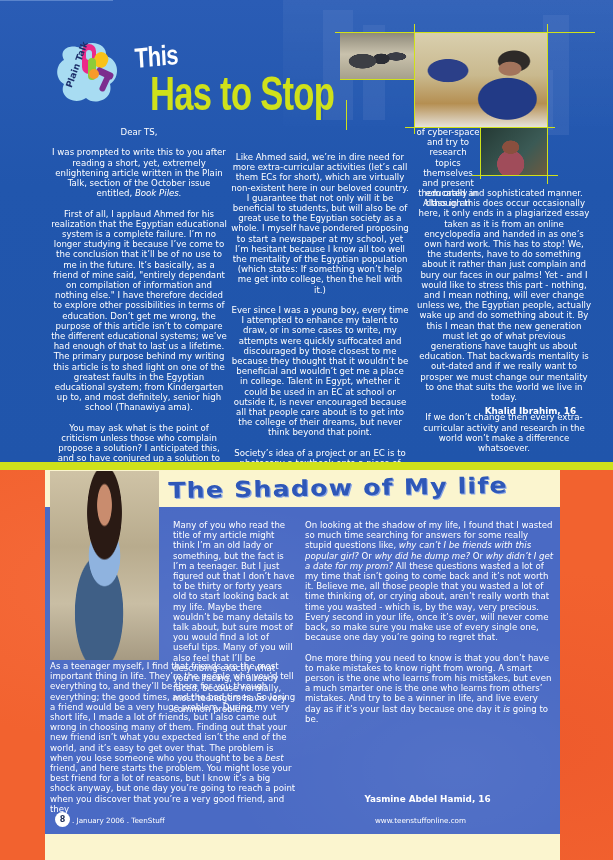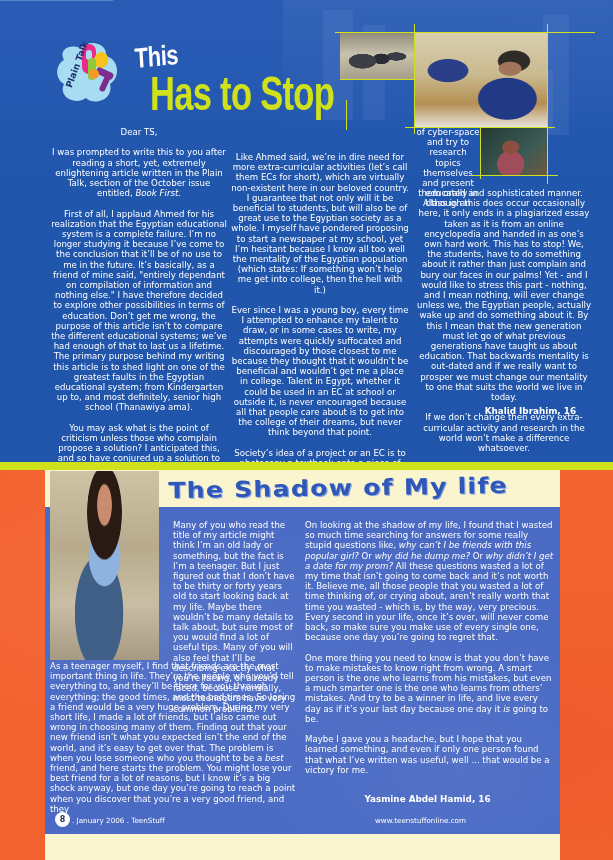--- a/index.html
+++ b/index.html
@@ -210,21 +210,21 @@
   <div class="yline" style="left:340px;top:79px;width:75px;height:1px;"></div>
   <div class="yline" style="left:414px;top:24px;width:1px;height:110px;"></div>
   <div class="yline" style="left:547px;top:24px;width:1px;height:160px;"></div>
   <div class="yline" style="left:405px;top:127px;width:150px;height:1px;"></div>
   <div class="yline" style="left:480px;top:127px;width:1px;height:52px;"></div>
   <div class="yline" style="left:472px;top:175px;width:86px;height:1px;"></div>
   <div class="yline" style="left:346px;top:100px;width:1px;height:30px;"></div>
 
   <div class="col col1">
     <p>Dear TS,</p>
-    <p><span>I was prompted to write this to you after reading a short, yet, extremely enlightening article written in the Plain Talk, section of the October issue entitled, </span><em>Book First.</em></p>
+    <p><span>I was prompted to write this to you after reading a short, yet, extremely enlightening article written in the Plain Talk, section of the October issue entitled, </span><em>Book Piles.</em></p>
     <p>First of all, I applaud Ahmed for his realization that the Egyptian educational system is a complete failure. I’m no longer studying it because I’ve come to the conclusion that it’ll be of no use to me in the future. It’s basically, as a friend of mine said, "entirely dependant on compilation of information and nothing else." I have therefore decided to explore other possibilities in terms of education. Don’t get me wrong, the purpose of this article isn’t to compare the different educational systems; we’ve had enough of that to last us a lifetime. The primary purpose behind my writing this article is to shed light on one of the greatest faults in the Egyptian educational system; from Kindergarten up to, and most definitely, senior high school (Thanawiya ama).</p>
     <p>You may ask what is the point of criticism unless those who complain propose a solution? I anticipated this, and so have conjured up a solution to this ongoing dilemma, which is so obvious that it seems ridiculous to even mention it.</p>
   </div>
 
   <div class="col col2">
     <p>Like Ahmed said, we’re in dire need for more extra-curricular activities (let’s call them ECs for short), which are virtually non-existent here in our beloved country. I guarantee that not only will it be beneficial to students, but will also be of great use to the Egyptian society as a whole. I myself have pondered proposing to start a newspaper at my school, yet I’m hesitant because I know all too well the mentality of the Egyptian population (which states: If something won’t help me get into college, then the hell with it.)</p>
     <p>Ever since I was a young boy, every time I attempted to enhance my talent to draw, or in some cases to write, my attempts were quickly suffocated and discouraged by those closest to me because they thought that it wouldn’t be beneficial and wouldn’t get me a place in college. Talent in Egypt, whether it could be used in an EC at school or outside it, is never encouraged because all that people care about is to get into the college of their dreams, but never think beyond that point.</p>
     <p>Society’s idea of a project or an EC is to photocopy a textbook onto a piece of cardboard. That should most certainly change if we ever want to achieve anything in our lives! Students should be encouraged to view the vast world</p>
   </div>
 
@@ -254,20 +254,19 @@
   <p>Many of you who read the title of my article might think I’m an old lady or something, but the fact is I’m a teenager. But I just figured out that I don’t have to be thirty or forty years old to start looking back at my life. Maybe there wouldn’t be many details to talk about, but sure most of you would find a lot of useful tips. Many of you will also feel that I’ll be describing exactly what you’re facing, or already faced, because normally, most teenagers have very common problems.</p>
 </div>
 
 <div class="bcol bcol1b">
   <p><span>As a teenager myself, I find that friends are the most important thing in life. They’re the people who you’d tell everything to, and they’ll be there for you through everything; the good times, and the bad times. So losing a friend would be a very huge problem. During my very short life, I made a lot of friends, but I also came out wrong in choosing many of them. Finding out that your new friend isn’t what you expected isn’t the end of the world, and it’s easy to get over that. The problem is when you lose someone who you thought to be a </span><em>best</em><span> friend, and here starts the problem. You might lose your best friend for a lot of reasons, but I know it’s a big shock anyway, but one day you’re going to reach a point when you discover that you’re a very good friend, and they</span></p>
 </div>
 
 <div class="bcol bcol2">
   <p><span>On looking at the shadow of my life, I found that I wasted so much time searching for answers for some really stupid questions like, </span><em>why can’t I be friends with this popular girl?</em><span> Or </span><em>why did he dump me?</em><span> Or </span><em>why didn’t I get a date for my prom?</em><span> All these questions wasted a lot of my time that isn’t going to come back and it’s not worth it. Believe me, all those people that you wasted a lot of time thinking of, or crying about, aren’t really worth that time you wasted - which is, by the way, very precious. Every second in your life, once it’s over, will never come back, so make sure you make use of every single one, because one day you’re going to regret that.</span></p>
   <p><span>One more thing you need to know is that you don’t have to make mistakes to know right from wrong. A smart person is the one who learns from his mistakes, but even a much smarter one is the one who learns from others’ mistakes. And try to be a winner in life, and live every day as if it’s your last day because one day it </span><em>is</em><span> going to be.</span></p>
-  <p>Maybe I gave you a headache, but I hope that you learned something, and even if only one person found that what I’ve written was useful, well ... that would be a victory for me.</p>
 </div>
 
 <div class="sig2">Yasmine Abdel Hamid, 16</div>
 
 <div class="page-num">8</div>
 <div class="footer-left">. January 2006 . TeenStuff</div>
 <div class="footer-right">www.teenstuffonline.com</div>
 
 </body></html>

